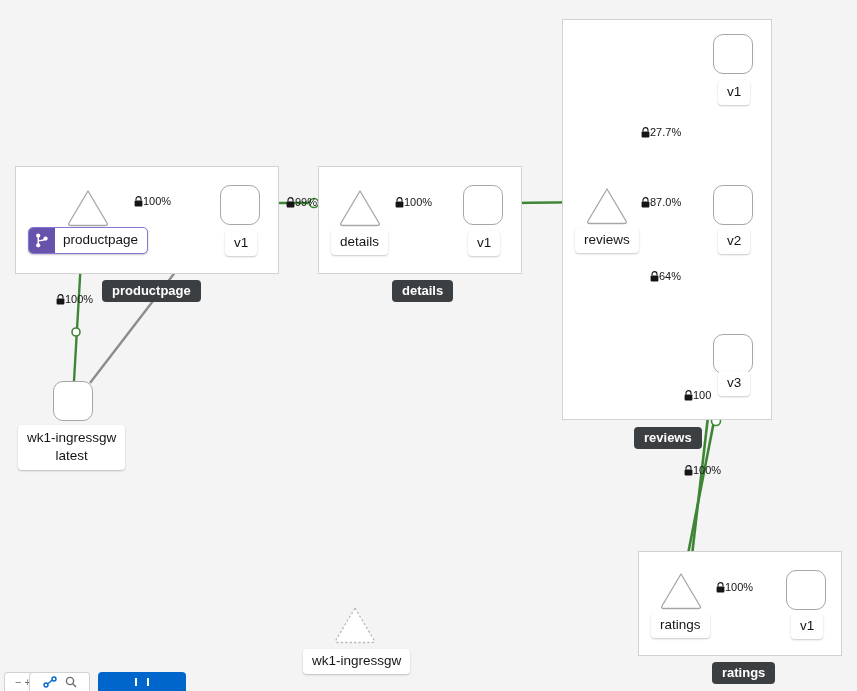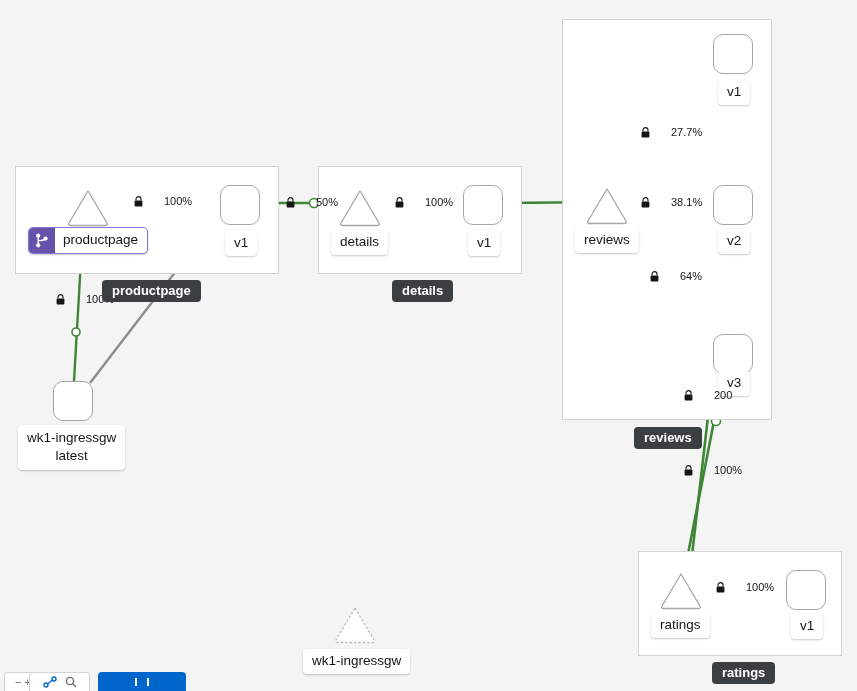--- a/index.html
+++ b/index.html
@@ -85,21 +85,21 @@
     font-size:13.5px;
     line-height:16px;
     color:#151515;
     white-space:nowrap;
   }
 
   
   .edge-label{
     position:absolute;
     display:flex;
-    gap:21px;
+    gap:0;
     font-size:11px;
     color:#151515;
     white-space:nowrap;
     line-height:11px;
   }
   .edge-label .pct{letter-spacing:0px;}
   .lock{display:inline-block;width:9px;height:11px;}
 
   
   .toolbar-frag{
@@ -286,21 +286,21 @@
         <rect x="0.6" y="4.4" width="7.8" height="6.1" rx="1" fill="#151515"></rect>
       </svg>
     <span class="pct">100%</span>
   </div>
 
   <div class="edge-label" style="left:286px;top:197px;">
     <svg class="lock" viewBox="0 0 9 11">
         <path d="M2,4.6 V3.1 a2.5,2.5 0 0 1 5,0 V4.6" fill="none" stroke="#151515" stroke-width="1.1"></path>
         <rect x="0.6" y="4.4" width="7.8" height="6.1" rx="1" fill="#151515"></rect>
       </svg>
-    <span class="pct">50%</span>
+    <span class="pct">99%</span>
   </div>
 
   <div class="edge-label" style="left:395px;top:197px;">
     <svg class="lock" viewBox="0 0 9 11">
         <path d="M2,4.6 V3.1 a2.5,2.5 0 0 1 5,0 V4.6" fill="none" stroke="#151515" stroke-width="1.1"></path>
         <rect x="0.6" y="4.4" width="7.8" height="6.1" rx="1" fill="#151515"></rect>
       </svg>
     <span class="pct">100%</span>
   </div>
 
@@ -310,37 +310,37 @@
         <rect x="0.6" y="4.4" width="7.8" height="6.1" rx="1" fill="#151515"></rect>
       </svg>
     <span class="pct">27.7%</span>
   </div>
 
   <div class="edge-label" style="left:641px;top:197px;">
     <svg class="lock" viewBox="0 0 9 11">
         <path d="M2,4.6 V3.1 a2.5,2.5 0 0 1 5,0 V4.6" fill="none" stroke="#151515" stroke-width="1.1"></path>
         <rect x="0.6" y="4.4" width="7.8" height="6.1" rx="1" fill="#151515"></rect>
       </svg>
-    <span class="pct">38.1%</span>
+    <span class="pct">87.0%</span>
   </div>
 
   <div class="edge-label" style="left:650px;top:271px;">
     <svg class="lock" viewBox="0 0 9 11">
         <path d="M2,4.6 V3.1 a2.5,2.5 0 0 1 5,0 V4.6" fill="none" stroke="#151515" stroke-width="1.1"></path>
         <rect x="0.6" y="4.4" width="7.8" height="6.1" rx="1" fill="#151515"></rect>
       </svg>
     <span class="pct">64%</span>
   </div>
 
   <div class="edge-label" style="left:684px;top:390px;">
     <svg class="lock" viewBox="0 0 9 11">
         <path d="M2,4.6 V3.1 a2.5,2.5 0 0 1 5,0 V4.6" fill="none" stroke="#151515" stroke-width="1.1"></path>
         <rect x="0.6" y="4.4" width="7.8" height="6.1" rx="1" fill="#151515"></rect>
       </svg>
-    <span class="pct">200</span>
+    <span class="pct">100</span>
   </div>
 
   <div class="edge-label" style="left:684px;top:465px;">
     <svg class="lock" viewBox="0 0 9 11">
         <path d="M2,4.6 V3.1 a2.5,2.5 0 0 1 5,0 V4.6" fill="none" stroke="#151515" stroke-width="1.1"></path>
         <rect x="0.6" y="4.4" width="7.8" height="6.1" rx="1" fill="#151515"></rect>
       </svg>
     <span class="pct">100%</span>
   </div>
 

